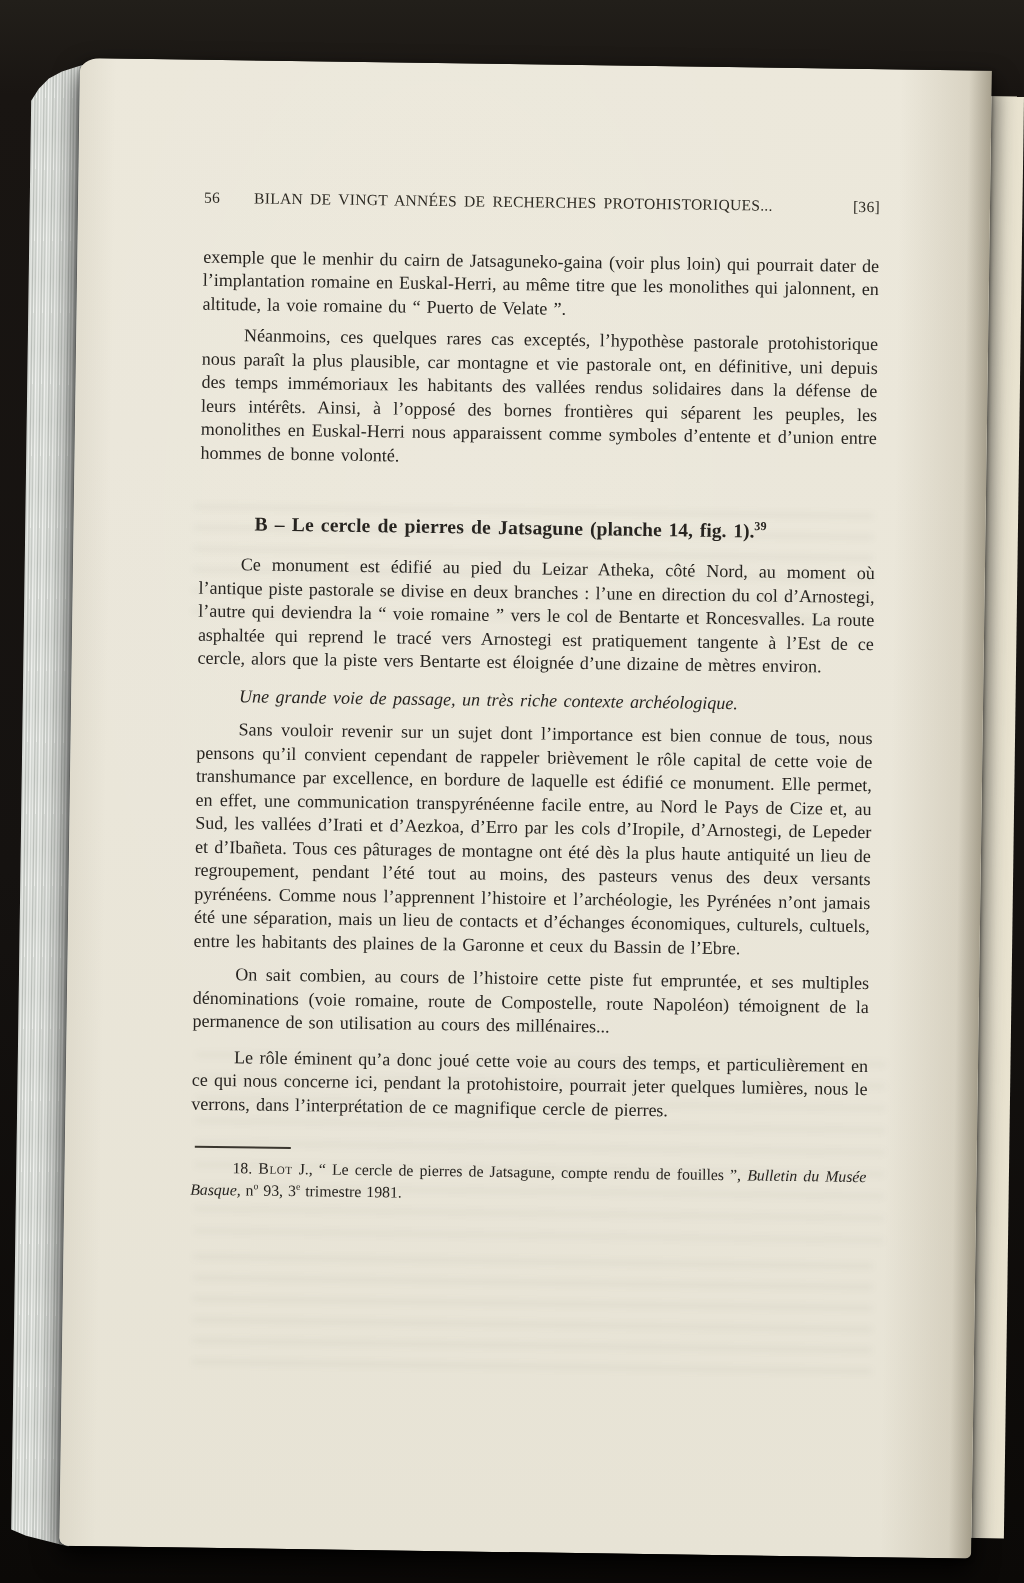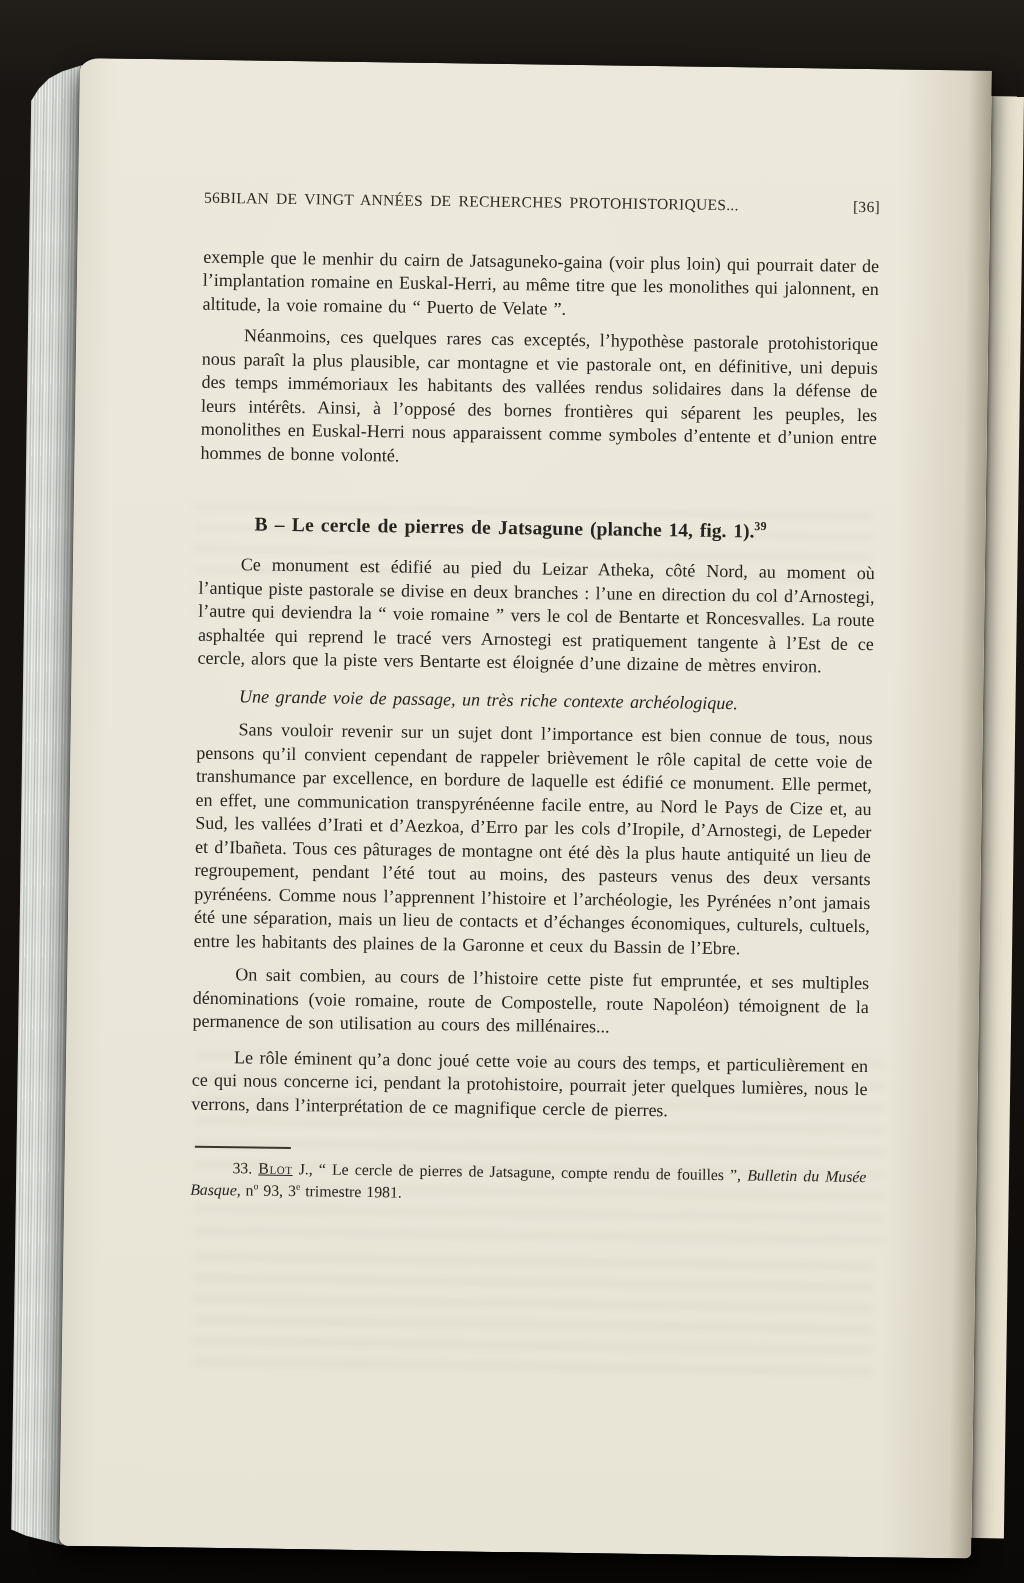--- a/index.html
+++ b/index.html
@@ -53,21 +53,21 @@
   .page-text{
     position:absolute;left:126px;top:126px;width:676px;
     color:#272420;font-size:18px;line-height:23.5px;text-align:justify;
     word-spacing:1.6px;
   }
   .running-header{
     display:flex;align-items:baseline;
     font-size:15.5px;letter-spacing:0.3px;color:#2c2922;margin-bottom:36px;
     text-align:left;
   }
-  .running-header .pgnum{}
+  .running-header .pgnum{margin-right:34px;}
   .running-header .title{flex:1;word-spacing:3px;}
   .running-header .mref{margin-left:14px;}
 
   p{margin:0;}
   .indent{text-indent:42px;}
   .p2{margin-top:8px;}
   .section-heading{
     margin-top:46px;font-size:19.5px;line-height:26px;text-indent:55px;
     text-align:left;word-spacing:2px;
   }
@@ -77,21 +77,21 @@
   .italic-sub{margin-top:14px;font-style:italic;text-indent:42px;text-align:left;word-spacing:2px;}
   .p4{margin-top:10px;}
   .p5{margin-top:10px;}
   .p6{margin-top:12px;}
   .fn-rule{
     width:96px;height:0;border-top:2.5px solid #3a362e;margin-top:30px;margin-left:4px;
   }
   .footnote{
     margin-top:9px;font-size:15.8px;line-height:21.5px;text-indent:42px;word-spacing:1px;
   }
-  .smallcaps{font-variant:small-caps;letter-spacing:0.6px;text-decoration:underline;}
+  .smallcaps{font-variant:small-caps;letter-spacing:0.6px;}
   .ital{font-style:italic;}
 </style>
 </head>
 <body>
 
 <div class="fore-edge"></div>
 <div class="page-under"></div>
 
 <div class="page">
   <div class="bleed b1"></div>
@@ -117,16 +117,16 @@
     <p class="italic-sub">Une grande voie de passage, un très riche contexte archéologique.</p>
 
     <p class="indent p4">Sans vouloir revenir sur un sujet dont l’importance est bien connue de tous, nous pensons qu’il convient cependant de rappeler brièvement le rôle capital de cette voie de transhumance par excellence, en bordure de laquelle est édifié ce monument. Elle permet, en effet, une communication transpyrénéenne facile entre, au Nord le Pays de Cize et, au Sud, les vallées d’Irati et d’Aezkoa, d’Erro par les cols d’Iropile, d’Arnostegi, de Lepeder et d’Ibañeta. Tous ces pâturages de montagne ont été dès la plus haute antiquité un lieu de regroupement, pendant l’été tout au moins, des pasteurs venus des deux versants pyrénéens. Comme nous l’apprennent l’histoire et l’archéologie, les Pyrénées n’ont jamais été une séparation, mais un lieu de contacts et d’échanges économiques, culturels, cultuels, entre les habitants des plaines de la Garonne et ceux du Bassin de l’Ebre.</p>
 
     <p class="indent p5">On sait combien, au cours de l’histoire cette piste fut empruntée, et ses multiples dénominations (voie romaine, route de Compostelle, route Napoléon) témoignent de la permanence de son utilisation au cours des millénaires...</p>
 
     <p class="indent p6">Le rôle éminent qu’a donc joué cette voie au cours des temps, et particulièrement en ce qui nous concerne ici, pendant la protohistoire, pourrait jeter quelques lumières, nous le verrons, dans l’interprétation de ce magnifique cercle de pierres.</p>
 
     <div class="fn-rule"></div>
 
-    <p class="footnote"><span>33. </span><span class="smallcaps">Blot</span><span> J., “ Le cercle de pierres de Jatsagune, compte rendu de fouilles ”, </span><span class="ital">Bulletin du Musée Basque,</span><span> n</span><sup>o</sup><span> 93, 3</span><sup>e</sup><span> trimestre 1981.</span></p>
+    <p class="footnote"><span>18. </span><span class="smallcaps">Blot</span><span> J., “ Le cercle de pierres de Jatsagune, compte rendu de fouilles ”, </span><span class="ital">Bulletin du Musée Basque,</span><span> n</span><sup>o</sup><span> 93, 3</span><sup>e</sup><span> trimestre 1981.</span></p>
 
   </div>
 </div>
 
 </body></html>

